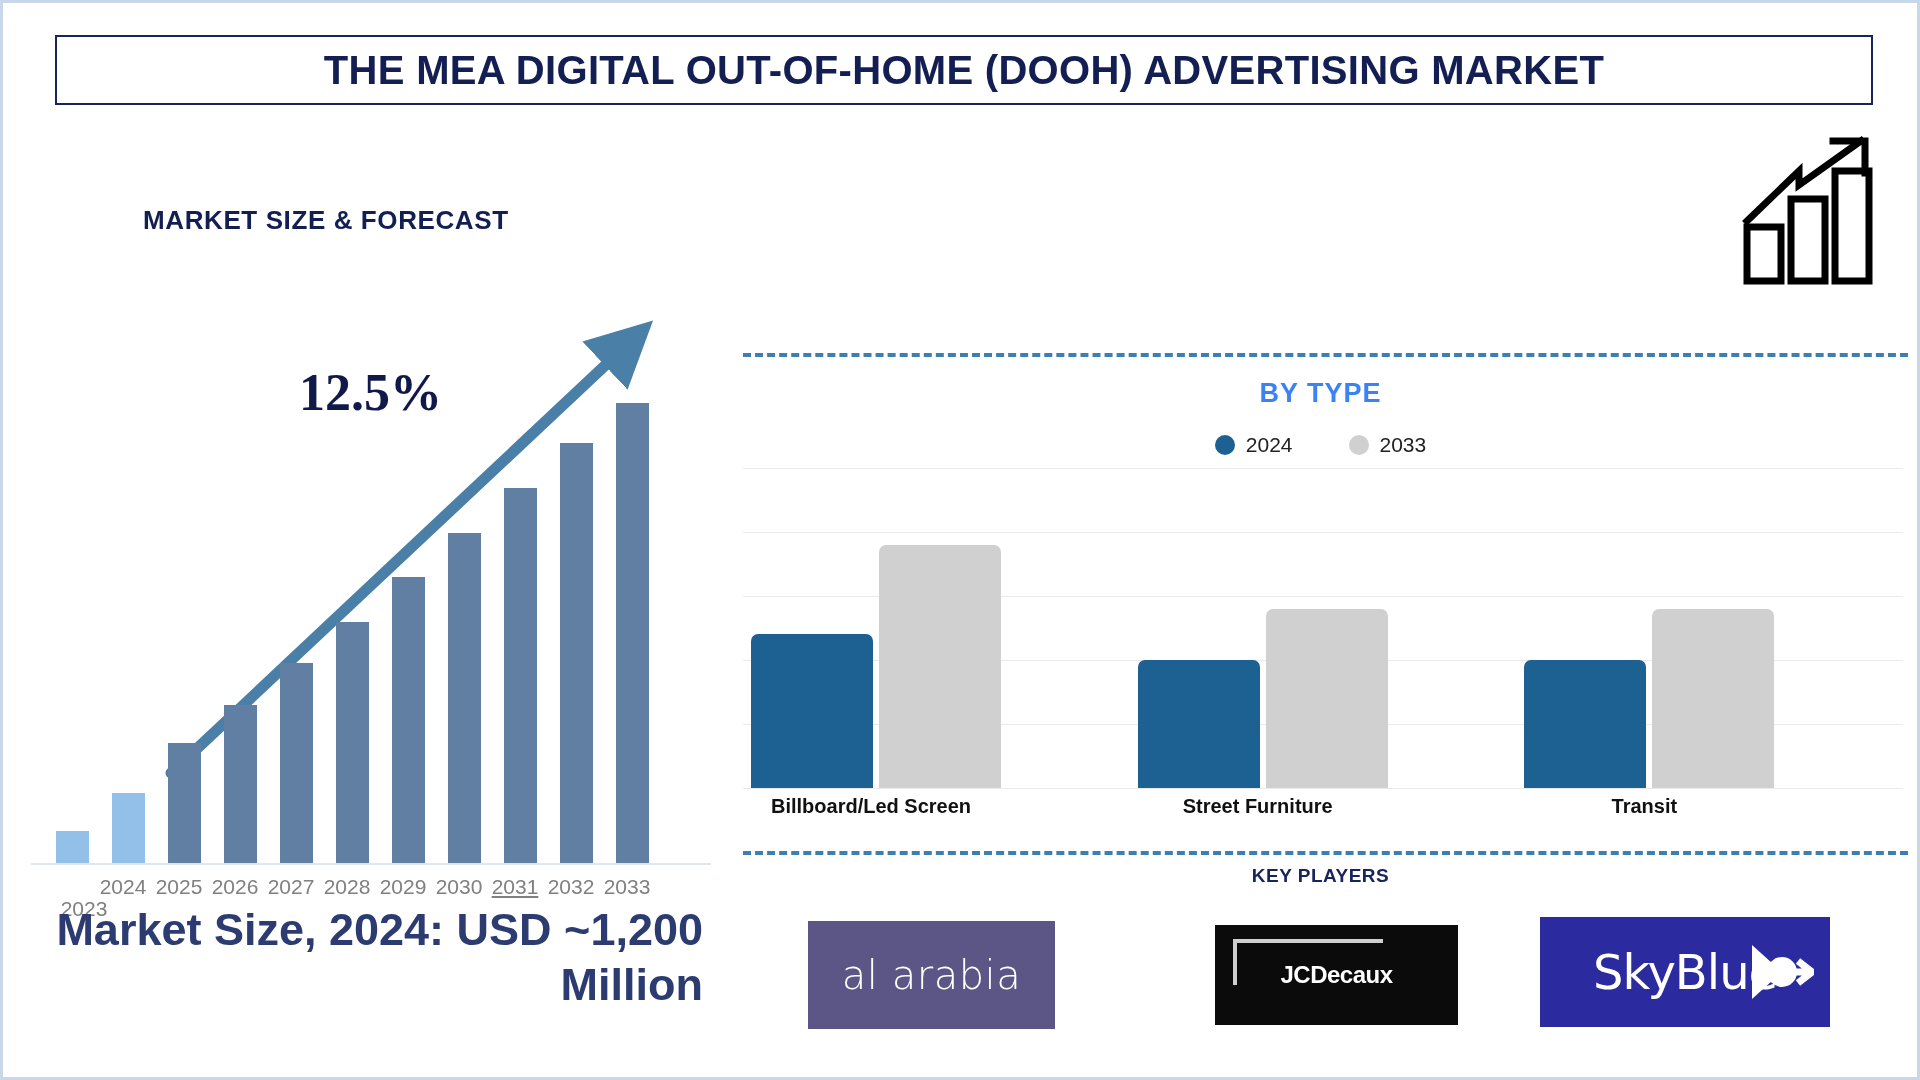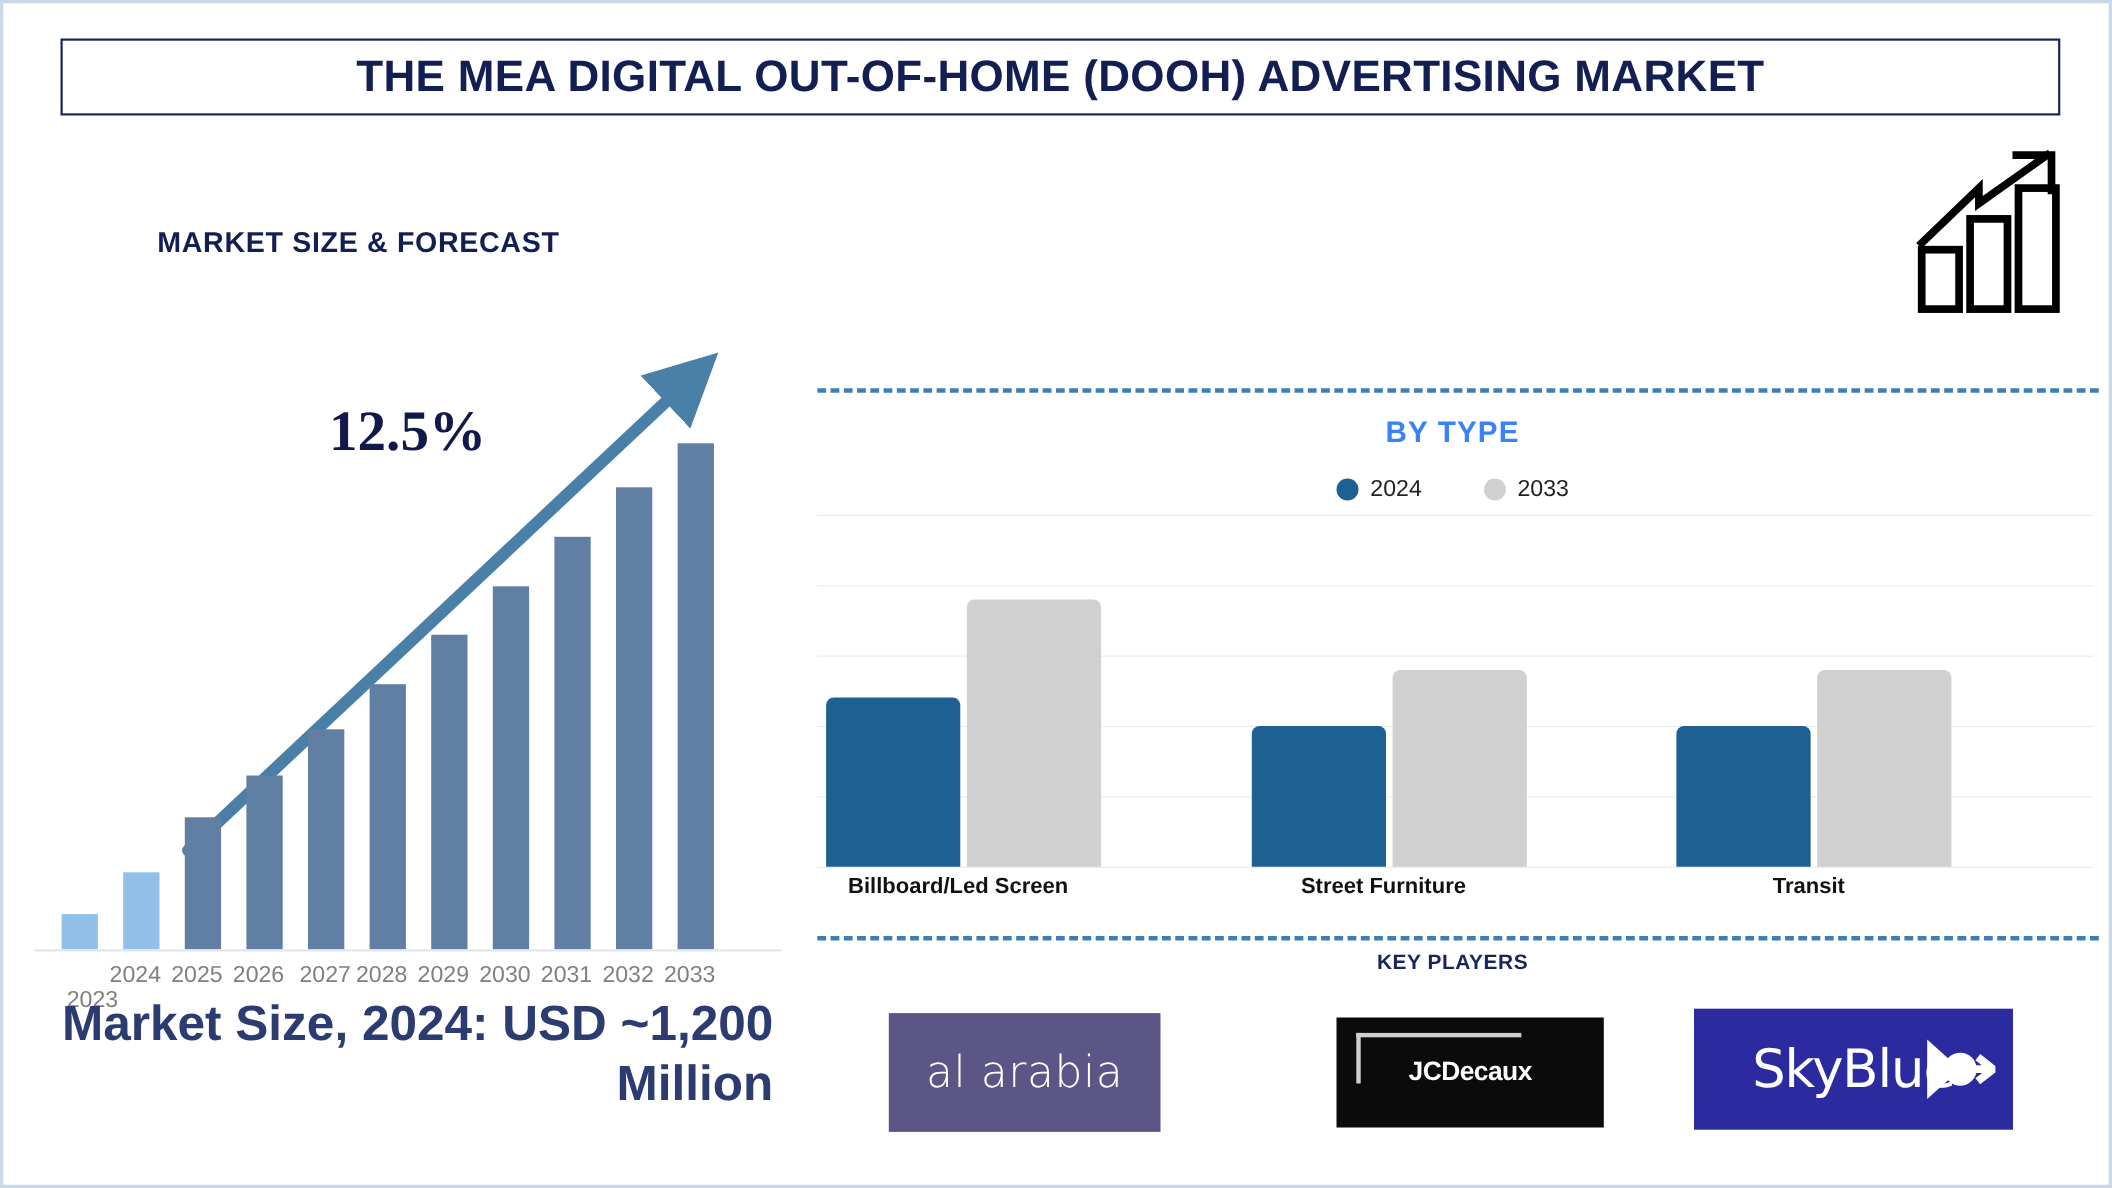--- a/index.html
+++ b/index.html
@@ -190,25 +190,25 @@
           <div class="lbar" style="left: 473px; height: 375px; background: rgb(96, 127, 163);"></div>
           <div class="lbar" style="left: 529px; height: 420px; background: rgb(96, 127, 163);"></div>
           <div class="lbar" style="left: 585px; height: 460px; background: rgb(96, 127, 163);"></div>
         </div>
       <div class="laxis"></div>
       <div class="lticks" id="left-ticks">
           <div class="ltick" style="left: 25px; margin-top: 22px;">2023</div>
           <div class="ltick" style="left: 64px;">2024</div>
           <div class="ltick" style="left: 120px;">2025</div>
           <div class="ltick" style="left: 176px;">2026</div>
-          <div class="ltick" style="left: 232px; text-align: right;">2027</div>
+          <div class="ltick" style="left: 232px;">2027</div>
           <div class="ltick" style="left: 288px;">2028</div>
           <div class="ltick" style="left: 344px;">2029</div>
           <div class="ltick" style="left: 400px;">2030</div>
-          <div class="ltick" style="left: 456px;">2031</div>
+          <div class="ltick" style="left: 456px; text-decoration: underline;">2031</div>
           <div class="ltick" style="left: 512px;">2032</div>
           <div class="ltick" style="left: 568px;">2033</div>
         </div>
     </div>
 
     <div class="market-size">Market Size, 2024: USD ~1,200 Million</div>
   </div>
 
   <div class="right-panel">
 

